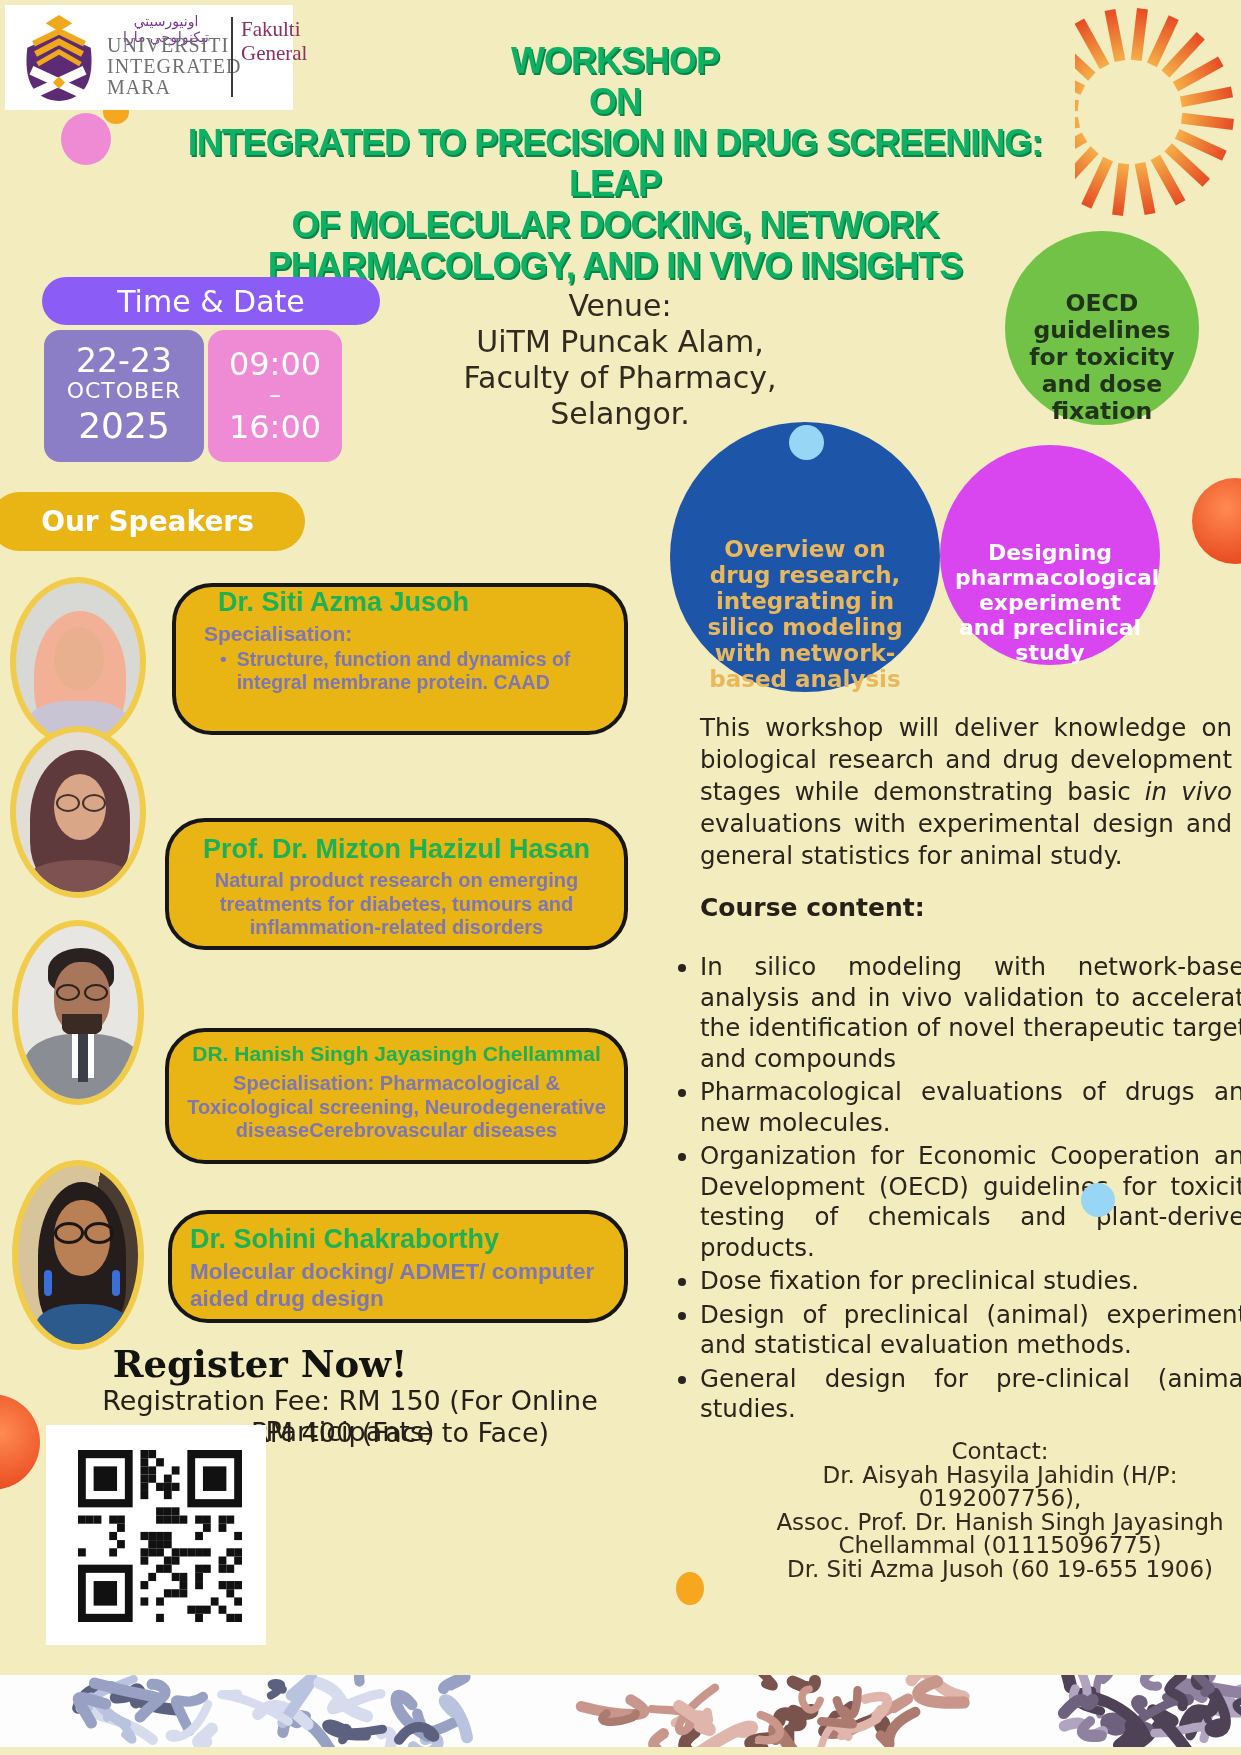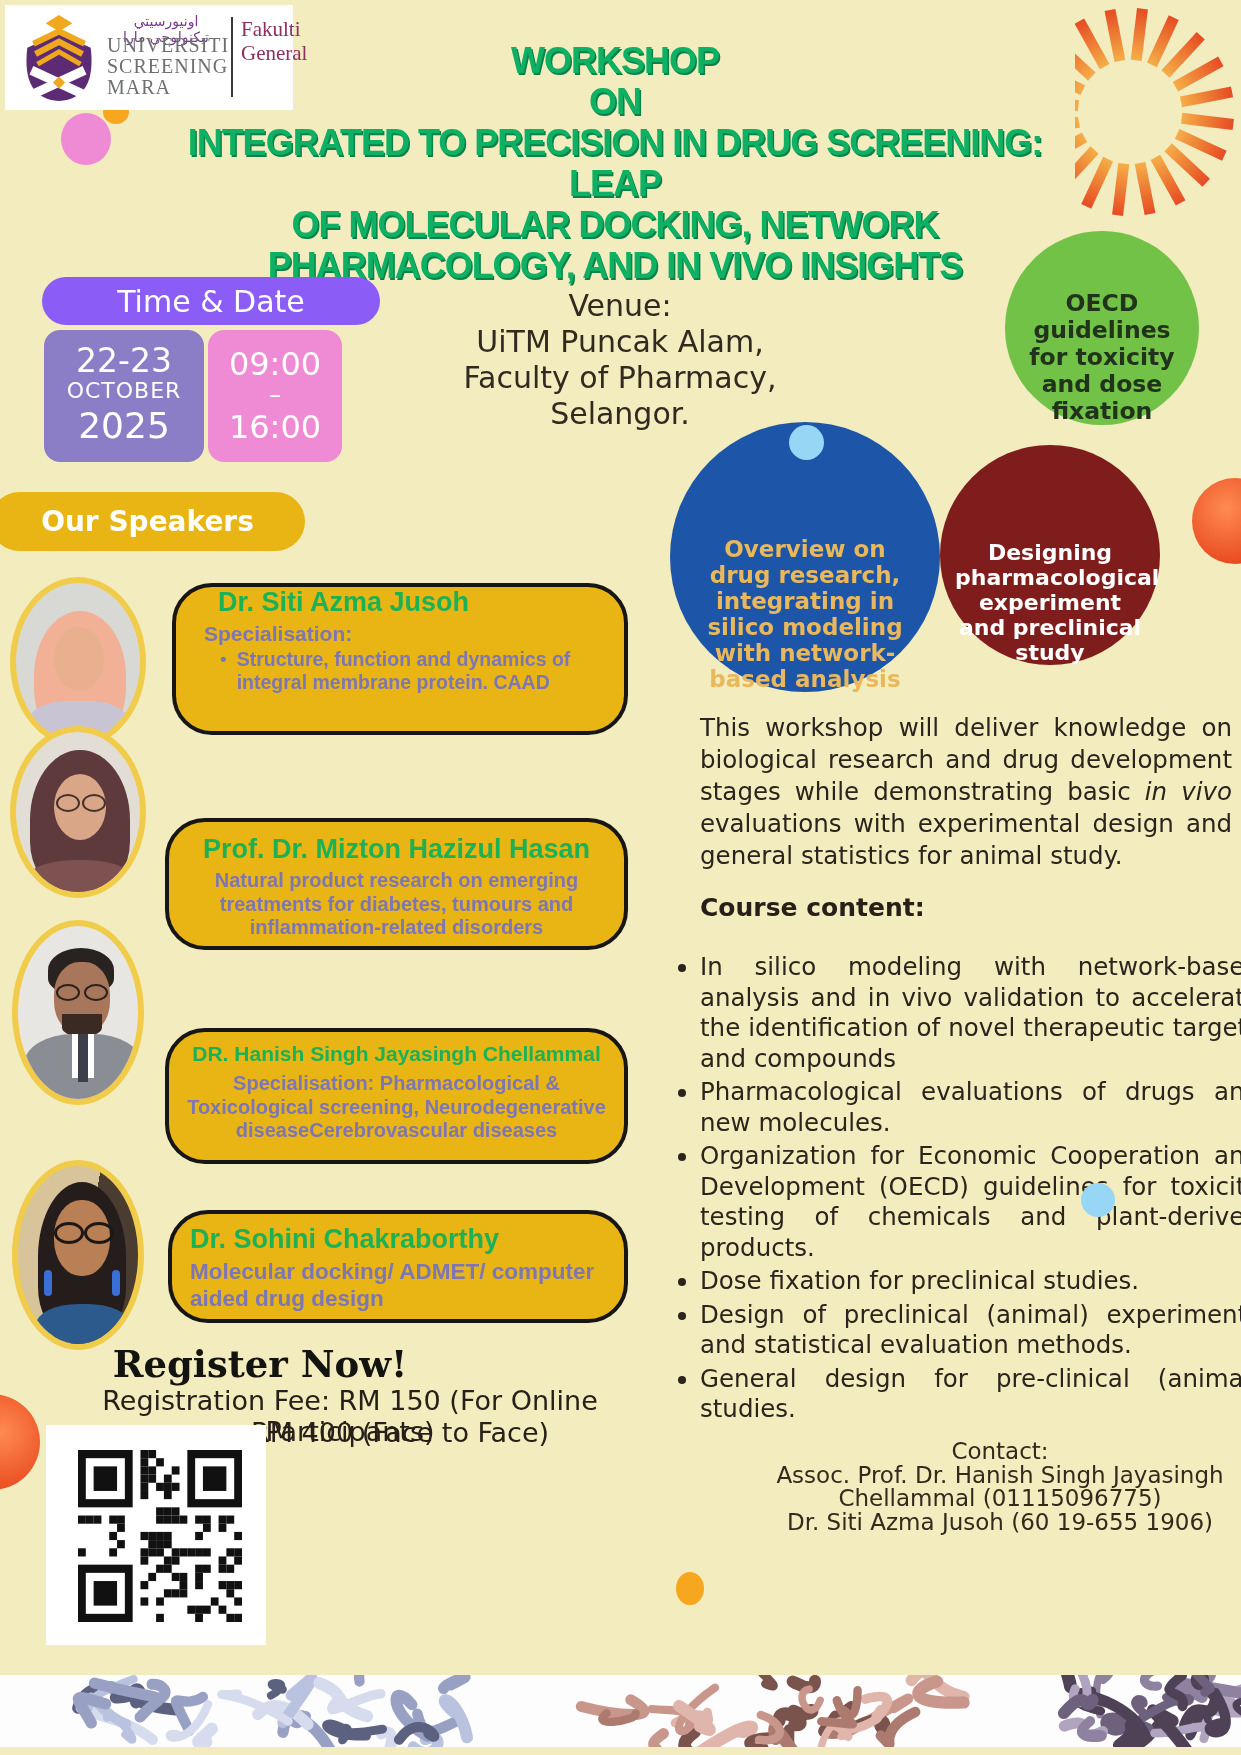--- a/index.html
+++ b/index.html
@@ -21,21 +21,21 @@
     color:#fff;font-size:30px;display:flex;align-items:center;justify-content:center;}
   .date-box{left:44px;top:330px;width:160px;height:132px;background:#8b7ec6;border-radius:16px;
     color:#fff;text-align:center;display:flex;flex-direction:column;justify-content:center;}
   .time-box{left:208px;top:330px;width:134px;height:132px;background:#ee8bd4;border-radius:16px;
     color:#fff;text-align:center;display:flex;flex-direction:column;justify-content:center;}
   .venue{left:420px;top:288px;width:400px;text-align:center;color:#332a1f;font-size:30px;line-height:36px;}
   
   .bubble{display:flex;align-items:flex-end;justify-content:center;text-align:center;font-weight:bold;}
   .bubble-green{left:1005px;top:231px;width:194px;height:194px;background:#71c247;color:#22331c;font-size:23.5px;line-height:27px;}
   .bubble-blue{left:670px;top:422px;width:270px;height:270px;background:#1d55a8;color:#eab85c;font-size:23px;line-height:26px;}
-  .bubble-pink{left:940px;top:445px;width:220px;height:220px;background:#7f1d1d;color:#fff;font-size:22px;line-height:25px;}
+  .bubble-pink{left:940px;top:445px;width:220px;height:220px;background:#d946ef;color:#fff;font-size:22px;line-height:25px;}
   
   .spk-banner{left:-10px;top:492px;width:315px;height:59px;background:#e9b514;border-radius:30px;
     display:flex;align-items:center;justify-content:center;color:#fff;font-weight:bold;font-size:28px;}
   .card{background:#e9b514;border:4px solid #161616;border-radius:40px;box-sizing:border-box;}
   .name{color:#1db155;font-weight:bold;font-family:"Liberation Sans",sans-serif;}
   .ptxt{color:#7d76b4;font-weight:bold;font-family:"Liberation Sans",sans-serif;}
   .photo{border-radius:50%;border:6px solid #f0cc4a;overflow:hidden;box-sizing:border-box;}
   .photo>div{position:absolute;}
   
   .about{left:700px;top:712px;width:532px;color:#2b241c;font-size:24.5px;line-height:32px;text-align:justify;}
@@ -69,21 +69,21 @@
       <path d="M20,32 L45,20 L70,32" stroke="#f0a81c" stroke-width="6" fill="none"></path>
       <path d="M22,42 L45,30 L68,42" stroke="#f0a81c" stroke-width="6" fill="none"></path>
       <path d="M24,52 L45,40 L66,52" stroke="#f0a81c" stroke-width="5" fill="none"></path>
       <path d="M18,58 L70,82" stroke="#fff" stroke-width="9"></path>
       <path d="M70,58 L18,82" stroke="#fff" stroke-width="9"></path>
       <polygon points="45,64 51,70 45,76 39,70" fill="#f0a81c"></polygon>
     </svg>
     <div class="abs arabic" style="left:100px;top:8px;width:122px;text-align:center;">اونيورسيتي تيكنولوجي مارا</div>
     <div class="abs uni-lines" style="left:102px;top:30px;">
       <div>UNIVERSITI</div>
-      <div>SCREENING</div>
+      <div>INTEGRATED</div>
       <div>MARA</div>
     </div>
     <div class="abs" style="left:226px;top:12px;width:2px;height:80px;background:#3a3a3a;"></div>
     <div class="abs fac-lines" style="left:236px;top:12px;">
       <div>Fakulti</div>
       <div>General</div>
     </div>
   </div>
 
   <svg class="abs" style="left:1075px;top:0;" width="166" height="230" viewBox="75 0 166 230">
@@ -344,20 +344,21 @@
           <rect x="0" y="109.2" width="54.6" height="54.6" fill="#111"></rect>
           <rect x="7.8" y="117" width="39" height="39" fill="#fff"></rect>
           <rect x="15.6" y="124.8" width="23.4" height="23.4" fill="#111"></rect>
         </g>
     </svg>
   </div>
   <div class="dot" style="left:-56px;top:1394px;width:96px;height:96px;background:radial-gradient(circle at 60% 40%,#ff8a52,#e84a1e 75%);"></div>
 
   <div class="abs contact">
     <div>Contact:</div>
+    <div>Dr. Aisyah Hasyila Jahidin (H/P: 0192007756),</div>
     <div>Assoc. Prof. Dr. Hanish Singh Jayasingh</div>
     <div>Chellammal (01115096775)</div>
     <div>Dr. Siti Azma Jusoh (60 19-655 1906)</div>
   </div>
   <div class="dot" style="left:676px;top:1572px;width:28px;height:33px;background:#f6a71f;"></div>
 
   <div class="abs band">
     <svg width="1241" height="72">
       <g id="ribbon-paths" fill="none" stroke-linecap="round">
           <path d="M 359.4895795895718 6.474378272891045 c -3.504624590277672 -25.50431942101568, 21.040431186556816 -1.1291749309748411, -1.4597467915154994 -23.67396033834666" stroke="#98a1c4" stroke-width="10.315643347334117"></path>

